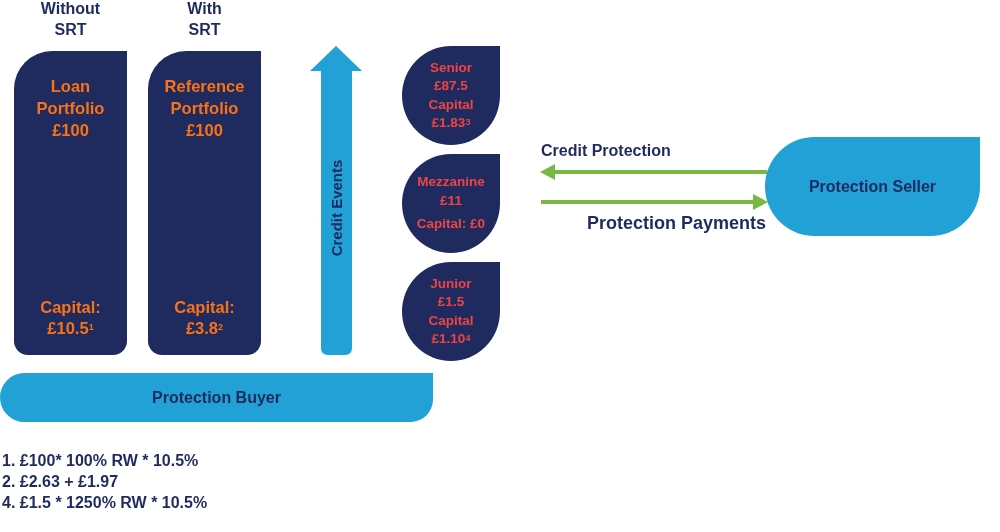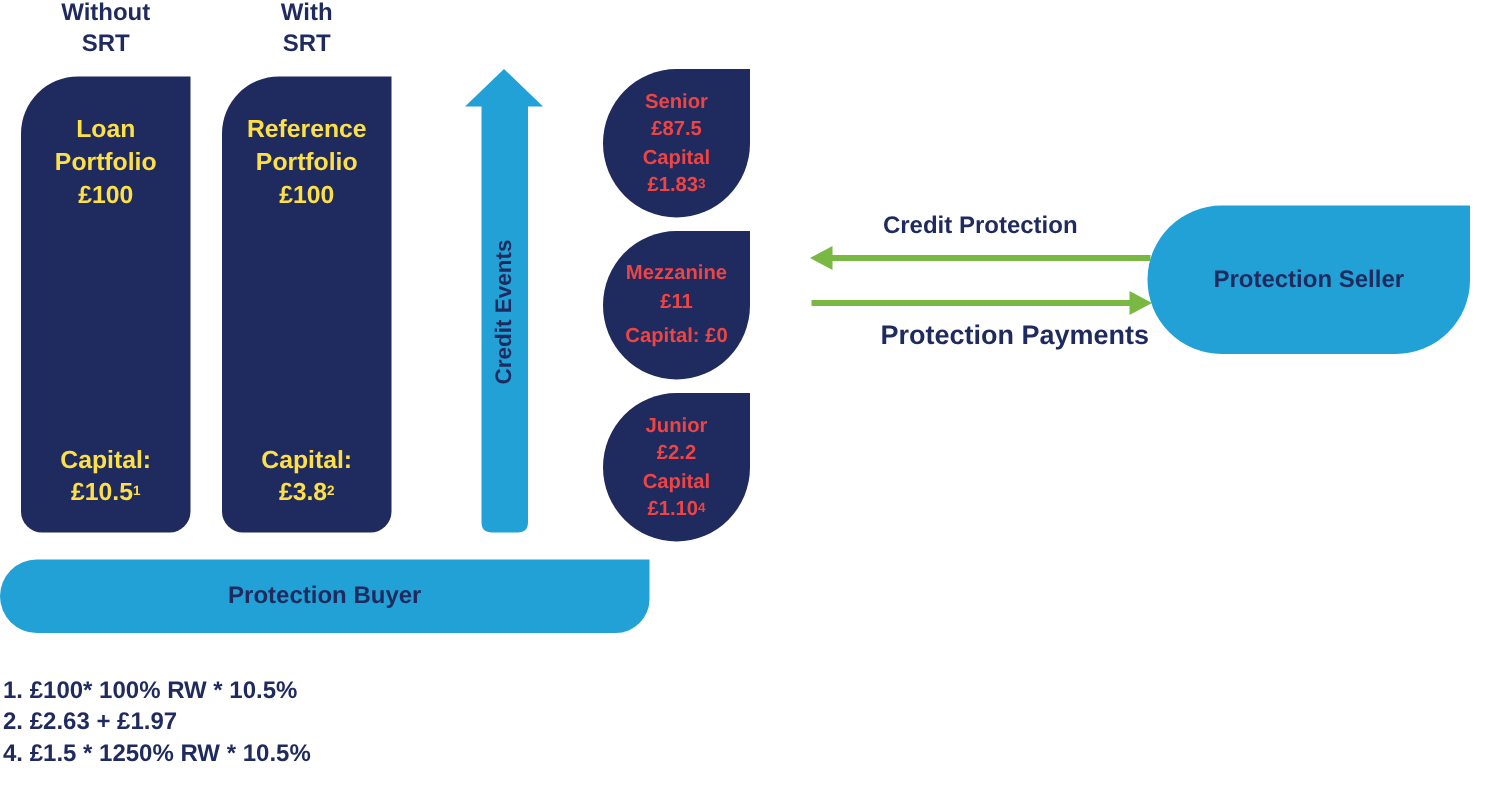--- a/index.html
+++ b/index.html
@@ -1,20 +1,20 @@
 <!DOCTYPE html>
 <html><head>
 <meta charset="utf-8">
 <style>
   html, body { margin:0; padding:0; }
   body { width:1000px; height:532px; position:relative; background:#ffffff; overflow:hidden;
          font-family:"Liberation Sans", sans-serif; color:#1f2a5e; }
   .abs { position:absolute; }
   .hdr { font-weight:bold; font-size:16px; text-align:center; line-height:21px; color:#1f2a5e; }
-  .navy { background:#1f2a5e; color:#fde047; }
+  .navy { background:#1f2a5e; color:#f97316; }
   .blue { background:#21a1d5; }
   .box { border-radius:38px 0 14px 14px; box-sizing:border-box; }
   .box .top { position:absolute; left:0; right:0; top:24px; text-align:center; font-weight:bold; font-size:16.5px; line-height:22px; }
   .box .bot { position:absolute; left:0; right:0; bottom:16px; text-align:center; font-weight:bold; font-size:16.5px; line-height:21px; }
   sup { font-size:9px; vertical-align:top; position:relative; top:-1px; }
   .tranche { border-radius:50% 0 50% 50%; display:flex; flex-direction:column; align-items:center; justify-content:center; text-align:center; font-weight:bold; font-size:13.5px; line-height:18.5px; color:#ef4444; }
   .label-dark { font-weight:bold; color:#1f2a5e; }
   .foot { font-weight:bold; font-size:16px; line-height:21px; color:#1f2a5e; }
 </style>
 </head>
@@ -67,26 +67,26 @@
 </div>
 
 <div class="abs tranche navy" style="left:402px; top:154px; width:98px; height:99px;">
   <div>Mezzanine</div>
   <div style="margin-bottom:5px;">£11</div>
   <div>Capital: £0</div>
 </div>
 
 <div class="abs tranche navy" style="left:402px; top:262px; width:98px; height:99px;">
   <div>Junior</div>
-  <div>£2.2</div>
+  <div>£1.5</div>
   <div>Capital</div>
   <div><span>£1.10</span><sup>4</sup></div>
 </div>
 
-<div class="abs label-dark" style="left:541px; width:225px; top:142px; text-align:center; font-size:16px;">Credit Protection</div>
+<div class="abs label-dark" style="left:541px; width:225px; top:142px; text-align:left; font-size:16px;">Credit Protection</div>
 <svg class="abs" style="left:538px; top:162px;" width="232" height="20">
   <polygon points="2,10 17,2 17,18" fill="#78b843"></polygon>
   <rect x="15" y="8" width="214" height="4" fill="#78b843"></rect>
 </svg>
 <svg class="abs" style="left:538px; top:192px;" width="232" height="20">
   <rect x="3" y="8" width="214" height="4" fill="#78b843"></rect>
   <polygon points="230,10 215,2 215,18" fill="#78b843"></polygon>
 </svg>
 <div class="abs label-dark" style="left:541px; width:225px; top:213px; text-align:right; font-size:18px;">Protection Payments</div>
 

